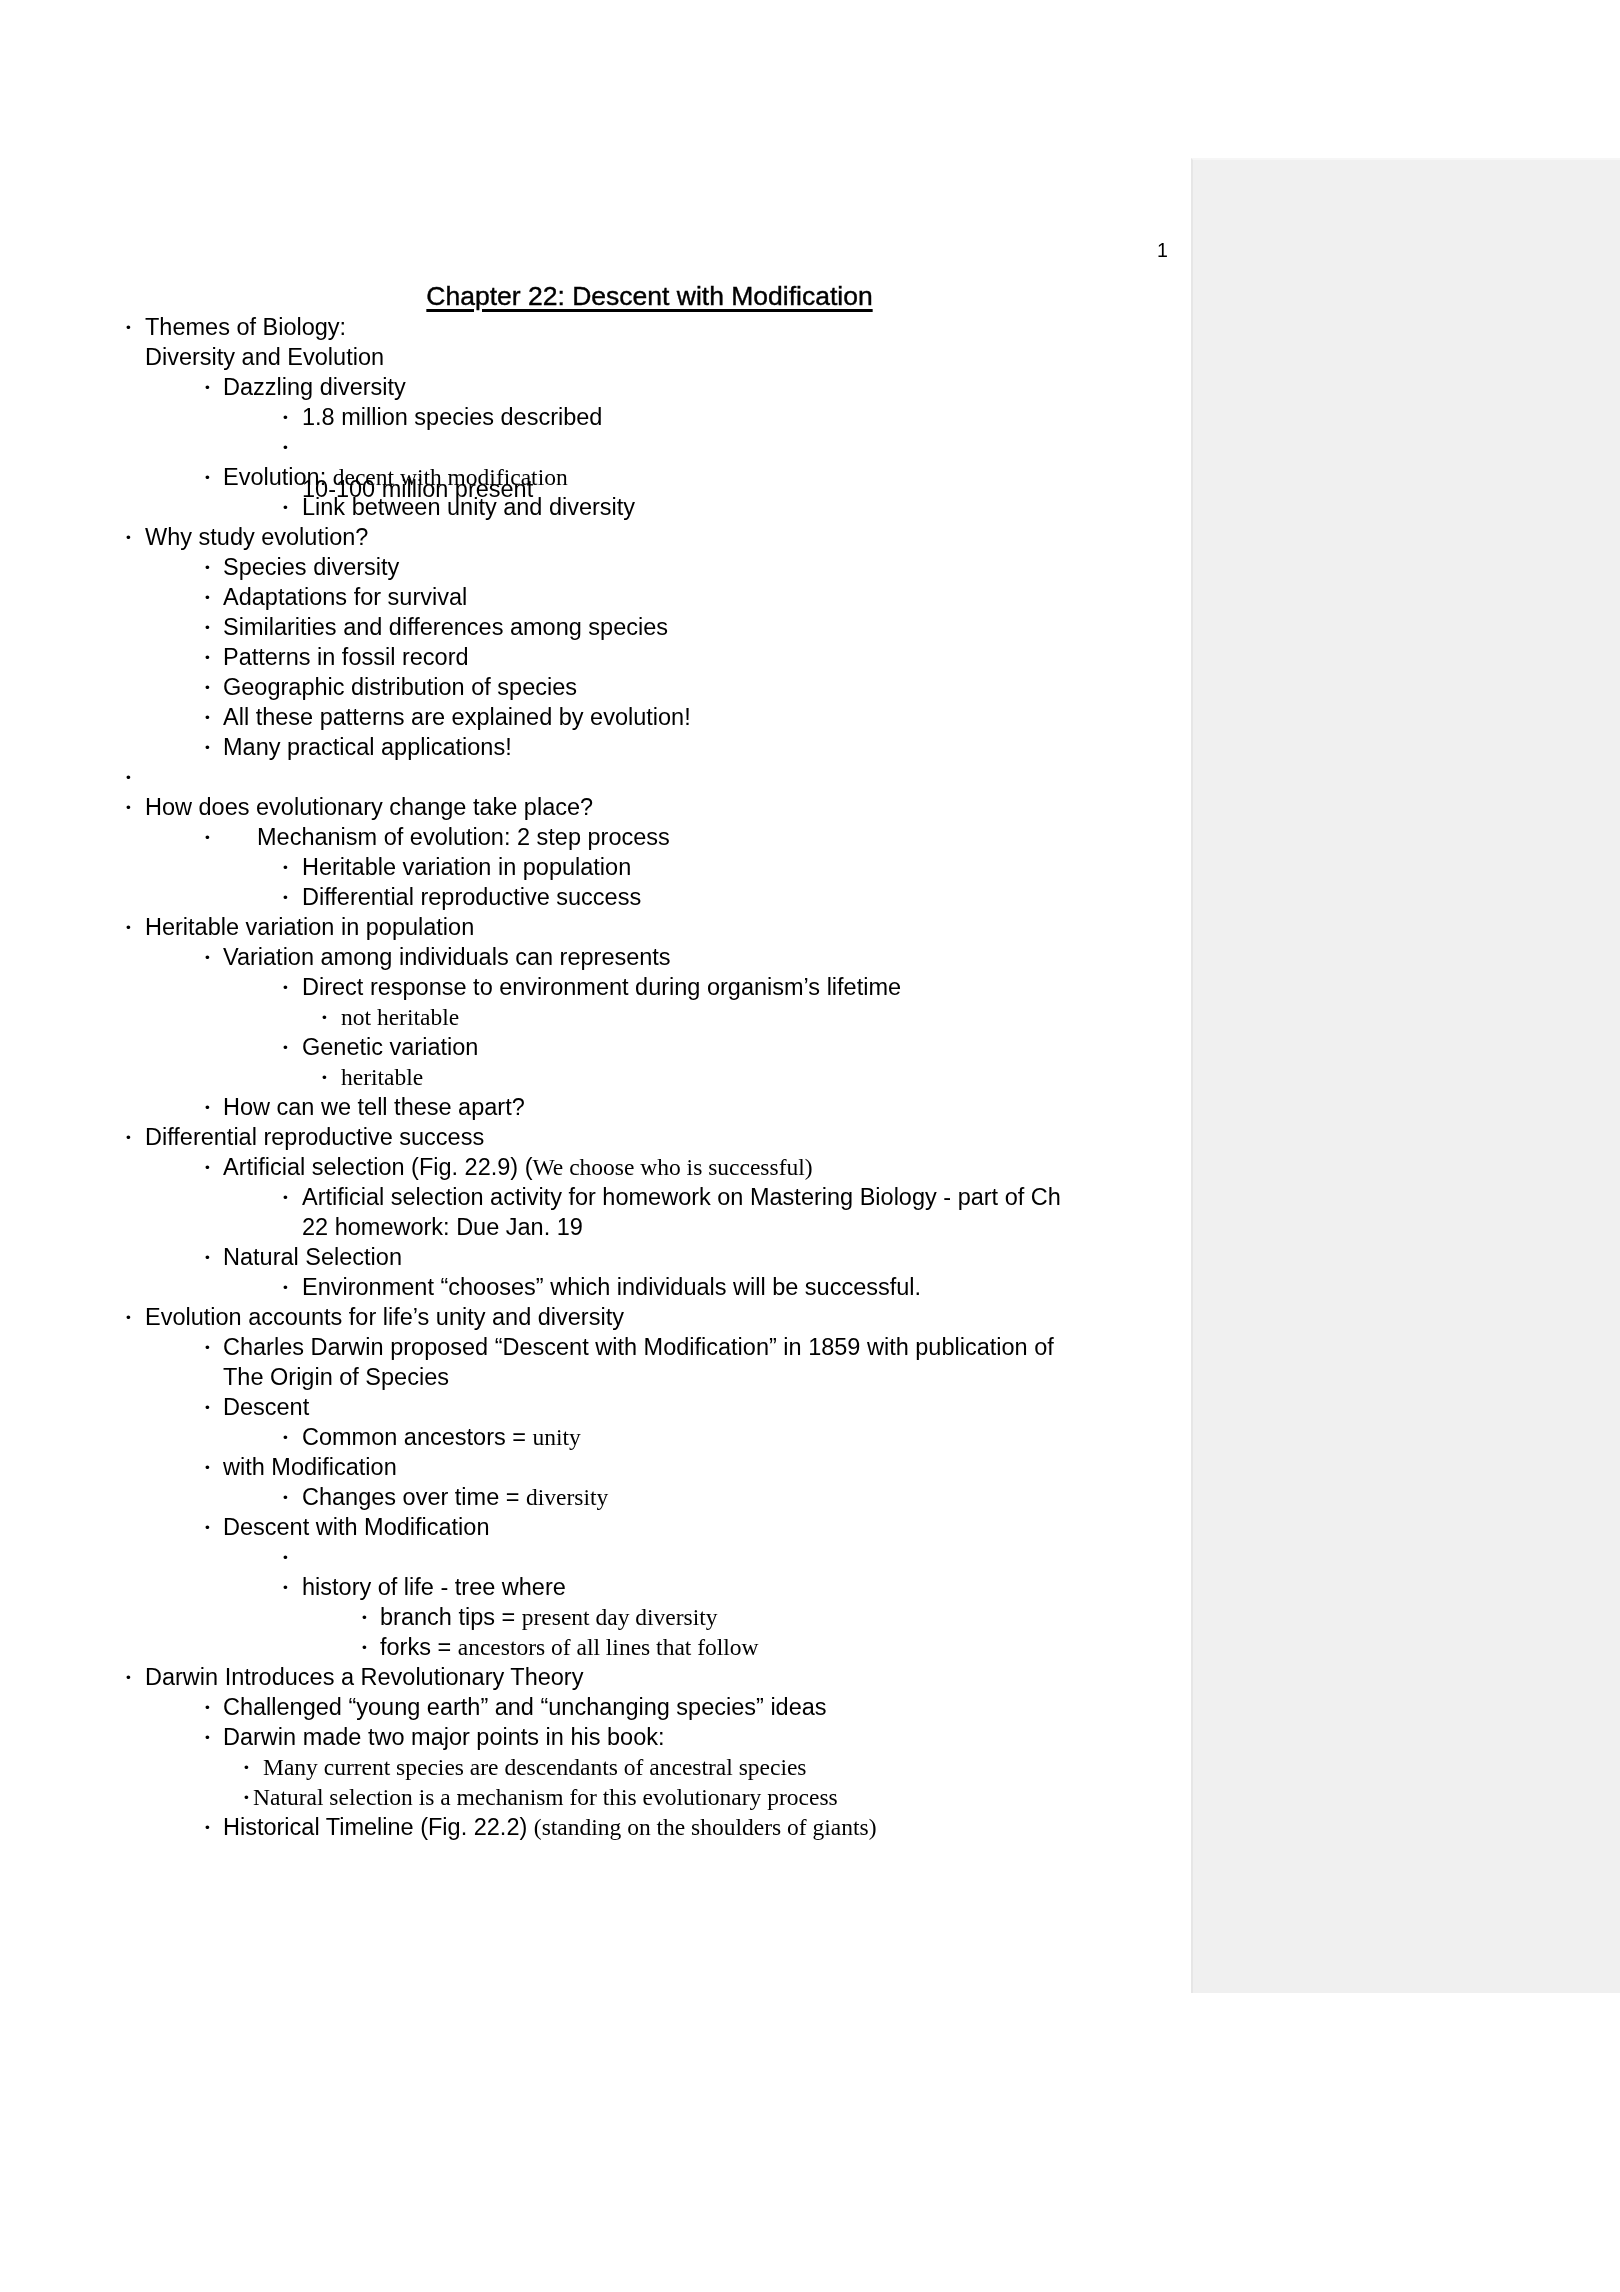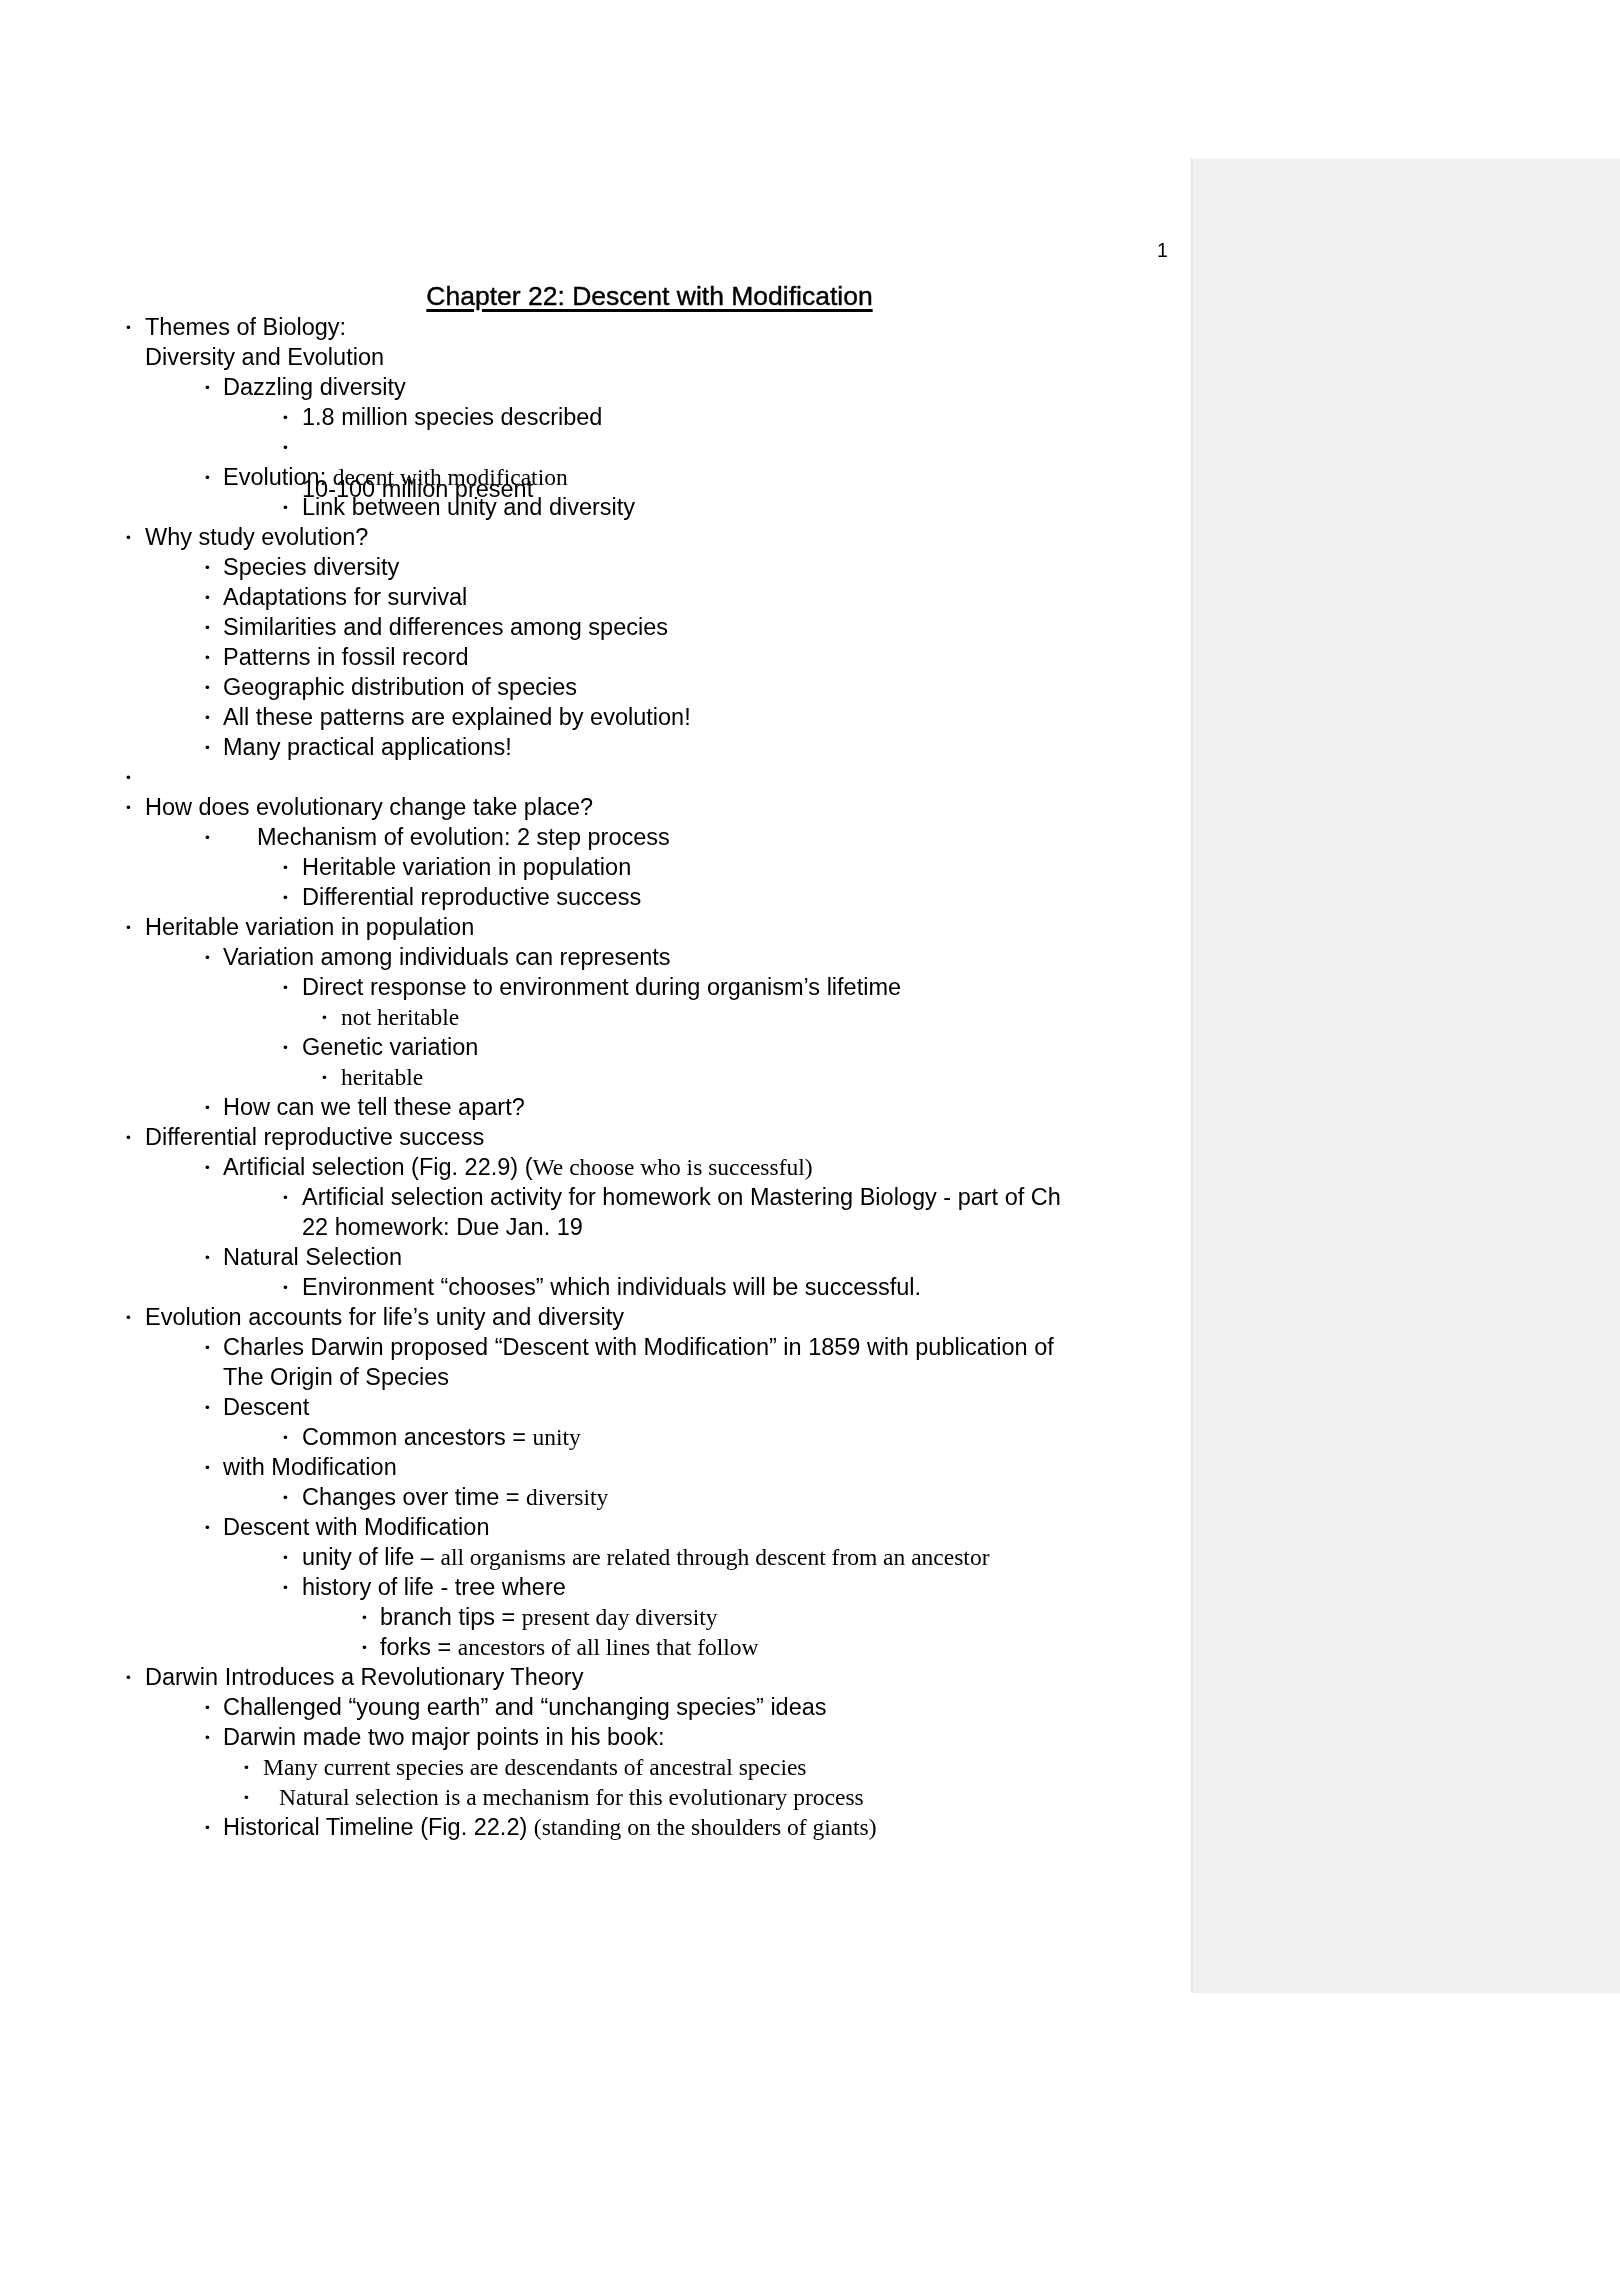--- a/index.html
+++ b/index.html
@@ -194,21 +194,20 @@
       <div class="line">
         <span class="bullet" style="left: 283px;">•</span>
         <span class="text" style="left: 302px;"><span class="sans">Changes over time = </span><span class="serif">diversity</span></span>
       </div>
       <div class="line">
         <span class="bullet" style="left: 205px;">•</span>
         <span class="text" style="left: 223px;"><span class="sans">Descent with Modification</span></span>
       </div>
       <div class="line">
         <span class="bullet" style="left: 283px;">•</span>
-        <span class="text" style="left: 302px;"><span class="sans">unity of life – </span><span class="serif">all organisms are related through descent from an ancestor</span></span>
       </div>
       <div class="line">
         <span class="bullet" style="left: 283px;">•</span>
         <span class="text" style="left: 302px;"><span class="sans">history of life - tree where</span></span>
       </div>
       <div class="line">
         <span class="bullet" style="left: 362px;">•</span>
         <span class="text" style="left: 380px;"><span class="sans">branch tips = </span><span class="serif">present day diversity</span></span>
       </div>
       <div class="line">
@@ -226,21 +225,21 @@
       <div class="line">
         <span class="bullet" style="left: 205px;">•</span>
         <span class="text" style="left: 223px;"><span class="sans">Darwin made two major points in his book:</span></span>
       </div>
       <div class="line">
         <span class="bullet" style="left: 244px;">•</span>
         <span class="text" style="left: 263px;"><span class="serif">Many current species are descendants of ancestral species</span></span>
       </div>
       <div class="line">
         <span class="bullet" style="left: 244px;">•</span>
-        <span class="text" style="left: 279px; text-align: right;"><span class="serif">Natural selection is a mechanism for this evolutionary process</span></span>
+        <span class="text" style="left: 253px; text-align: right;"><span class="serif">Natural selection is a mechanism for this evolutionary process</span></span>
       </div>
       <div class="line">
         <span class="bullet" style="left: 205px;">•</span>
         <span class="text" style="left: 223px;"><span class="sans">Historical Timeline (Fig. 22.2) </span><span class="serif">(standing on the shoulders of giants)</span></span>
       </div>
     </div>
 </div>
 
 
 </body></html>

